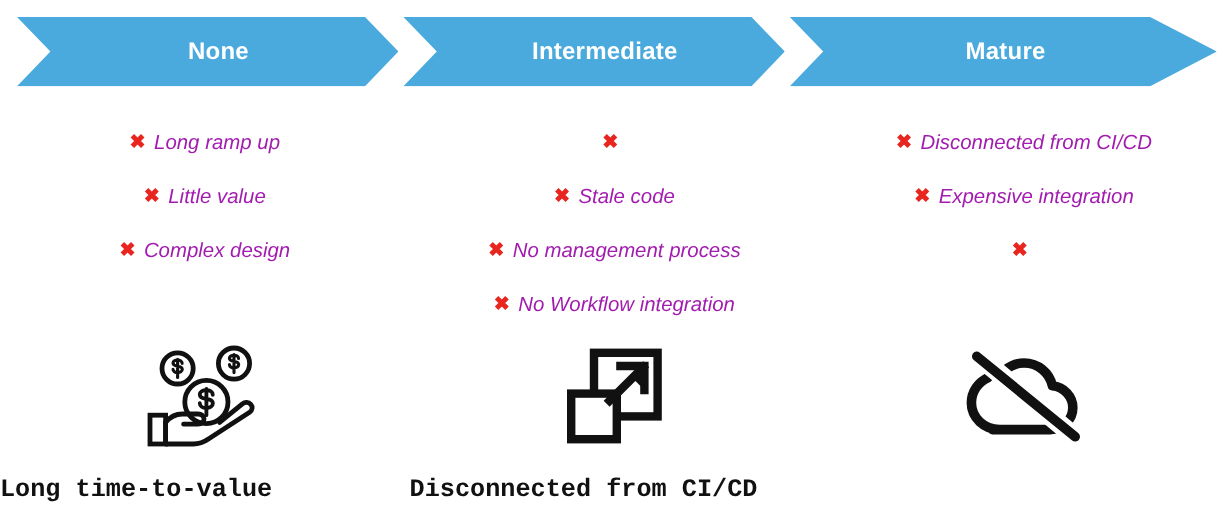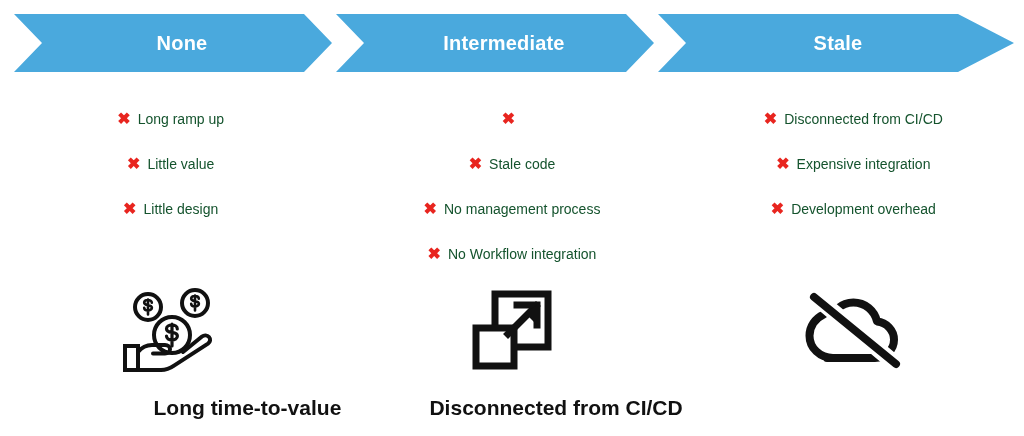--- a/index.html
+++ b/index.html
@@ -85,23 +85,24 @@
     white-space: nowrap;
   }
   .bullet-x {
     color: #e8251f;
     font-size: 16px;
     font-weight: bold;
     margin-right: 7px;
     line-height: 1;
   }
   .bullet-text {
-    color: #14532d;
-    font-size: 14px;
+    color: #a21caf;
+    font-size: 17px;
     line-height: 1;
+    font-style: italic;
   }
 
   
   #icons {
     position: absolute;
     left: 0;
     top: 282px;
     width: 1024px;
     height: 96px;
     display: flex;
@@ -120,21 +121,22 @@
     left: 0;
     top: 388px;
     width: 1024px;
     height: 40px;
     display: flex;
   }
   .caption-cell {
     width: 341.333px;
     display: flex;
     align-items: center;
-    justify-content: flex-end;
+    justify-content: flex-start;
+    font-family: Liberation Mono, monospace;
   }
   .caption-text {
     color: #111111;
     font-size: 21px;
     font-weight: bold;
     white-space: nowrap;
   }
 </style>
 </head>
 <body>
@@ -143,39 +145,39 @@
 
   <div class="chev" id="chev-1">
     <span class="chev-label">Intermediate</span>
   </div>
 
   <div class="chev" id="chev-0">
     <span class="chev-label">None</span>
   </div>
 
   <div class="chev" id="chev-2">
-    <span class="chev-label">Stale</span>
+    <span class="chev-label">Mature</span>
   </div>
 
 </div>
 
 <div id="columns">
 
   <div class="col">
     <div class="bullet-row">
       <span class="bullet-x">✖</span>
       <span class="bullet-text">Long ramp up</span>
     </div>
     <div class="bullet-row">
       <span class="bullet-x">✖</span>
       <span class="bullet-text">Little value</span>
     </div>
     <div class="bullet-row">
       <span class="bullet-x">✖</span>
-      <span class="bullet-text">Little design</span>
+      <span class="bullet-text">Complex design</span>
     </div>
   </div>
 
   <div class="col">
     <div class="bullet-row">
       <span class="bullet-x">✖</span>
     </div>
     <div class="bullet-row">
       <span class="bullet-x">✖</span>
       <span class="bullet-text">Stale code</span>
@@ -194,21 +196,20 @@
     <div class="bullet-row">
       <span class="bullet-x">✖</span>
       <span class="bullet-text">Disconnected from CI/CD</span>
     </div>
     <div class="bullet-row">
       <span class="bullet-x">✖</span>
       <span class="bullet-text">Expensive integration</span>
     </div>
     <div class="bullet-row">
       <span class="bullet-x">✖</span>
-      <span class="bullet-text">Development overhead</span>
     </div>
   </div>
 
 </div>
 
 <div id="icons">
 
   <div class="icon-cell">
     <svg width="108" height="92" viewBox="0 0 108 92" fill="none" stroke="#111111" stroke-width="4">
 

